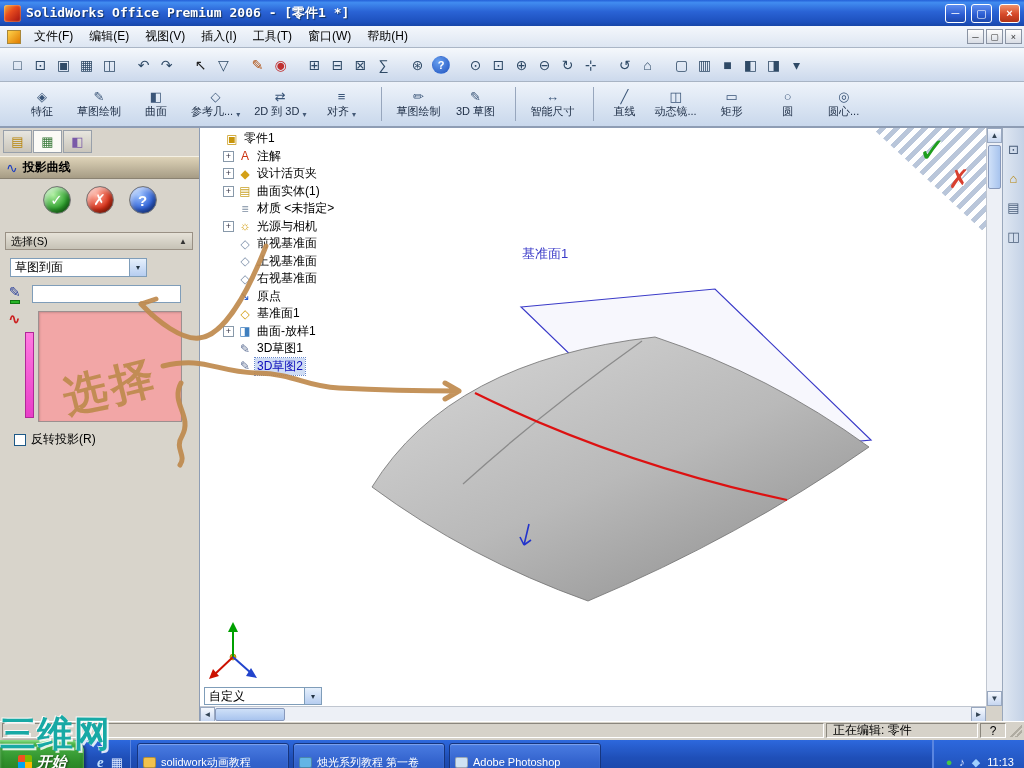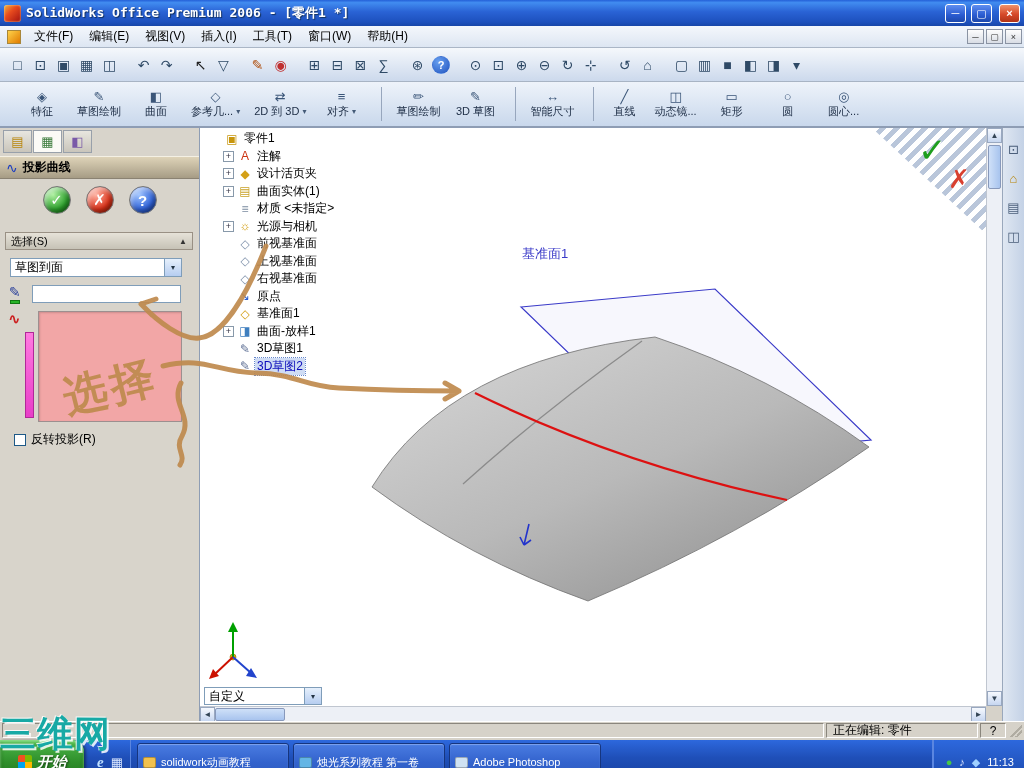--- a/index.html
+++ b/index.html
@@ -36,21 +36,21 @@
 .tb1-btn[data-gap]{margin-left:11px}
 .tb1-btn[data-name="help-icon"]{color:#fff;background:radial-gradient(circle at 35% 30%,#68a0f0,#2255c0);
   border-radius:50%;width:18px;height:18px;font-size:11px;font-weight:bold;margin:0 3px}
 
 
 #toolbar2{position:absolute;left:0;top:82px;width:1024px;height:46px;
   background:linear-gradient(#eef3fa,#c9d8ec);border-bottom:2px solid #8e9db4;display:flex;align-items:center;padding:0 16px;gap:4px}
 .tb2-item{display:flex;flex-direction:column;align-items:center;justify-content:center;min-width:52px;padding:2px 5px;color:#203048}
 .tb2-item[data-sep]{border-left:1px solid #97a6bd;margin-left:10px;padding-left:14px}
 .tb2-glyph{font-size:13px;color:#3a5578;height:15px}
-.tb2-row{display:flex;align-items:center;gap:3px}
+.tb2-row{display:flex;align-items:flex-end;gap:3px}
 .tb2-label{font-size:11px;white-space:nowrap}
 .tb2-arrow{display:none;font-size:8px;color:#445a77}
 .tb2-item[data-arrow] .tb2-arrow{display:inline}
 
 
 #left-panel{position:absolute;left:0;top:128px;width:200px;height:593px;background:#d8d4cb;border-right:1px solid #8e9db4}
 #panel-tabs{position:absolute;left:3px;top:2px;display:flex;gap:1px}
 .panel-tab{width:29px;height:23px;border:1px solid #98a0aa;background:linear-gradient(#e8e6df,#c9c5bb);
   display:flex;align-items:center;justify-content:center;font-size:13px}
 .panel-tab[data-active]{background:#fbfaf6}
@@ -62,21 +62,21 @@
 .round-btn{width:28px;height:28px;border-radius:50%;display:flex;align-items:center;justify-content:center;color:#fff;
   font-size:15px;font-weight:bold;border:1px solid #777;
   box-shadow:inset -2px -3px 4px rgba(0,0,0,.35),inset 2px 3px 4px rgba(255,255,255,.55)}
 #btn-ok{background:radial-gradient(circle at 35% 30%,#aef0a0,#2ca02c 60%,#157015)}
 #btn-cancel{background:radial-gradient(circle at 35% 30%,#ffb0a0,#d83018 60%,#952008)}
 #btn-help{background:radial-gradient(circle at 35% 30%,#9fc4ff,#2f62d8 60%,#1c3f9a)}
 #section-bar{position:absolute;left:5px;top:104px;width:188px;height:18px;
   background:linear-gradient(#e6e2d8,#c6c2b6);border:1px solid #999084;
   display:flex;align-items:center;justify-content:space-between;padding:0 5px;font-size:11px}
 #section-collapse{font-size:8px;color:#333}
-#select-dropdown{position:absolute;left:10px;top:130px;width:172px;height:19px;background:#fff;border:1px solid #7f9db9;display:flex;align-items:center}
+#select-dropdown{position:absolute;left:10px;top:130px;width:137px;height:19px;background:#fff;border:1px solid #7f9db9;display:flex;align-items:center}
 #select-dropdown .dd-text{flex:1;padding:0 4px;white-space:nowrap}
 .dd-btn{width:17px;height:100%;background:linear-gradient(#e6f0fc,#b6cdf0);border-left:1px solid #7f9db9;
   display:flex;align-items:center;justify-content:center;font-size:8px;color:#234}
 #sketch-field-icon{position:absolute;left:9px;top:156px;font-size:14px;color:#2a3f9a}
 #sketch-under{position:absolute;left:10px;top:172px;width:10px;height:4px;background:#28b428;border:1px solid #117711}
 #sketch-field{position:absolute;left:32px;top:157px;width:149px;height:18px;background:#fff;border:1px solid #7f9db9}
 #face-field-icon{position:absolute;left:8px;top:182px;font-size:15px;font-weight:bold;color:#cc2020}
 #face-strip{position:absolute;left:25px;top:204px;width:9px;height:86px;
   background:linear-gradient(180deg,#ff7ae0,#e83ec8);border:1px solid #b02898}
 #face-field{position:absolute;left:38px;top:183px;width:144px;height:111px;background:var(--selection-pink);

